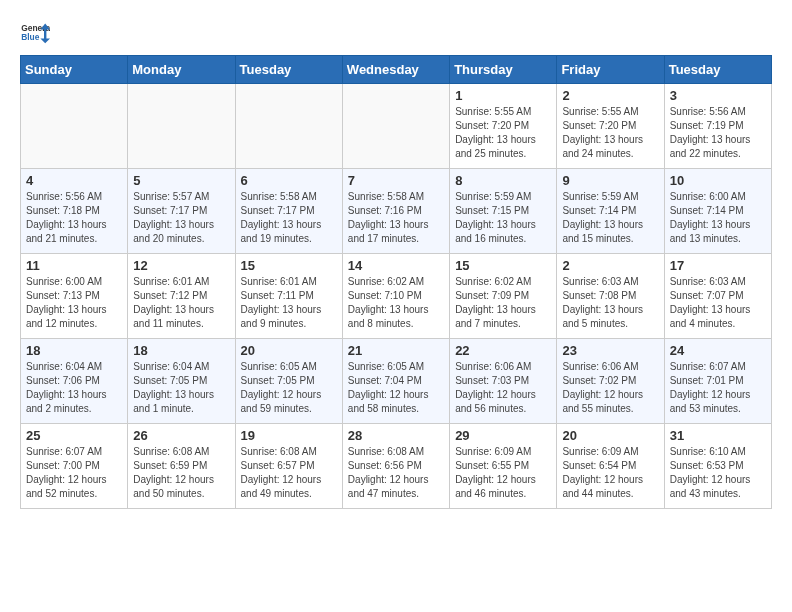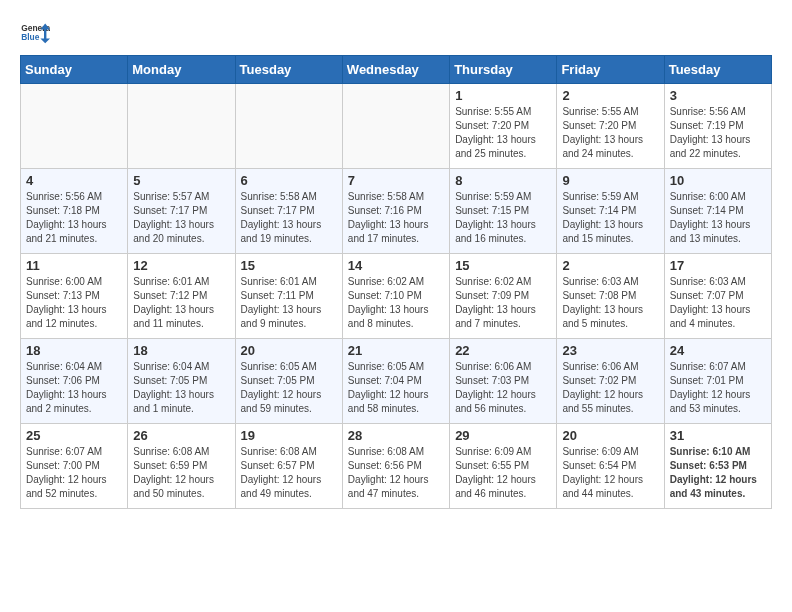--- a/index.html
+++ b/index.html
@@ -296,19 +296,19 @@
 Daylight: 12 hours and 46 minutes.</div>
         </td>
         <td>
           <span class="day-num">20</span>
           <div class="day-info" style="white-space: pre-line;">Sunrise: 6:09 AM
 Sunset: 6:54 PM
 Daylight: 12 hours and 44 minutes.</div>
         </td>
         <td>
           <span class="day-num">31</span>
-          <div class="day-info" style="white-space: pre-line; font-weight: bold;">Sunrise: 6:10 AM
+          <div class="day-info" style="white-space: pre-line;">Sunrise: 6:10 AM
 Sunset: 6:53 PM
 Daylight: 12 hours and 43 minutes.</div>
         </td>
       </tr>
     </tbody>
 </table>
 
 </body></html>

